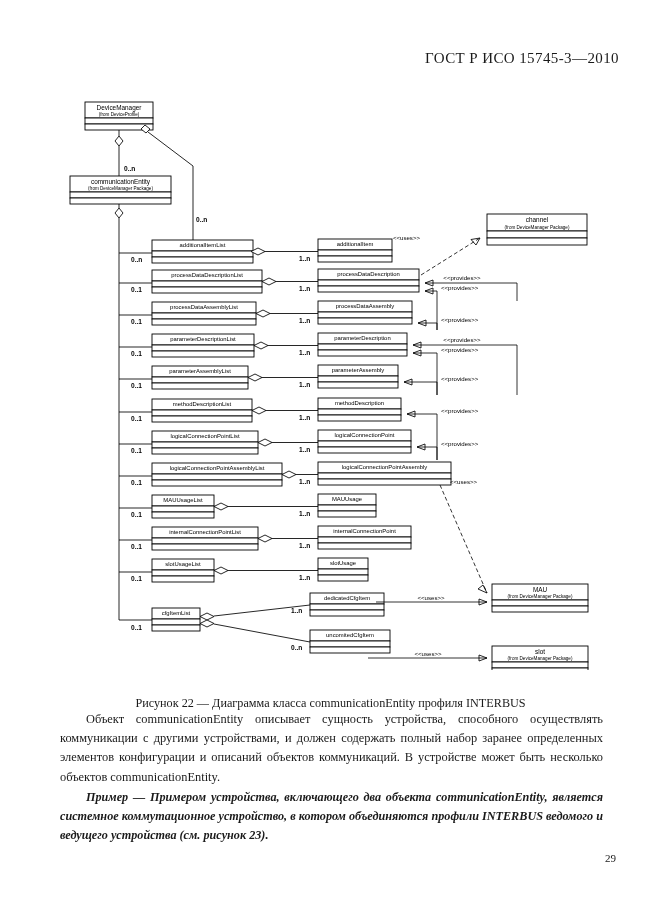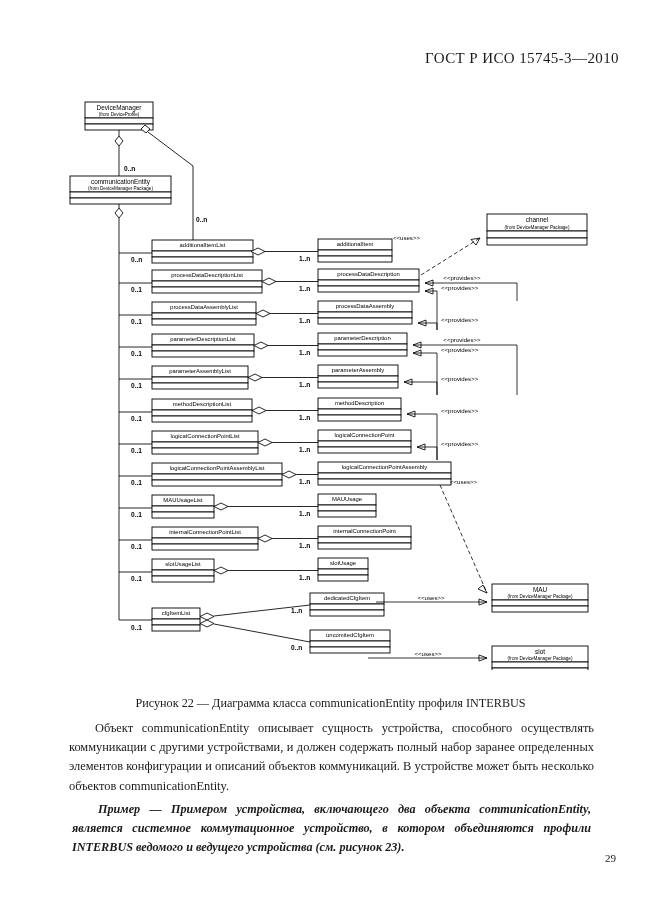--- a/index.html
+++ b/index.html
@@ -87,36 +87,36 @@
   #body-text {
     position: absolute;
     top: 710px;
     left: 60px;
     width: 543px;
     font-size: 12.4px;
     line-height: 19.2px;
     text-align: justify;
   }
   #body-text p {
-    margin: 9px;
+    margin: 0;
     text-indent: 26px;
   }
   #example-note {
     position: absolute;
     top: 788px;
     left: 60px;
     width: 543px;
     font-size: 12.2px;
     line-height: 19.2px;
     text-align: justify;
     font-style: italic;
     font-weight: bold;
   }
   #example-note p {
-    margin: 12px;
+    margin: 0;
     text-indent: 26px;
   }
 
   
   #page-number {
     position: absolute;
     top: 852px;
     right: 45px;
     font-size: 11px;
   }

